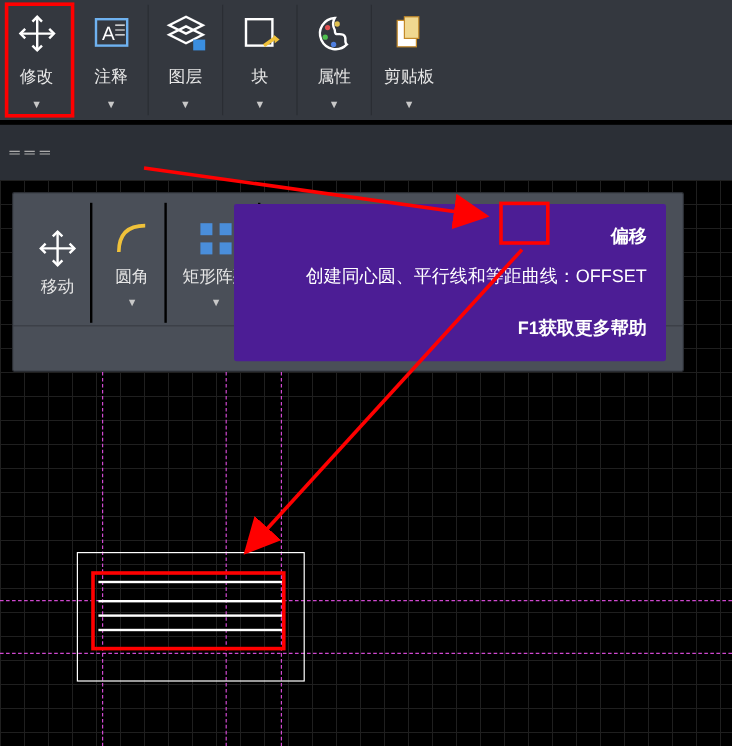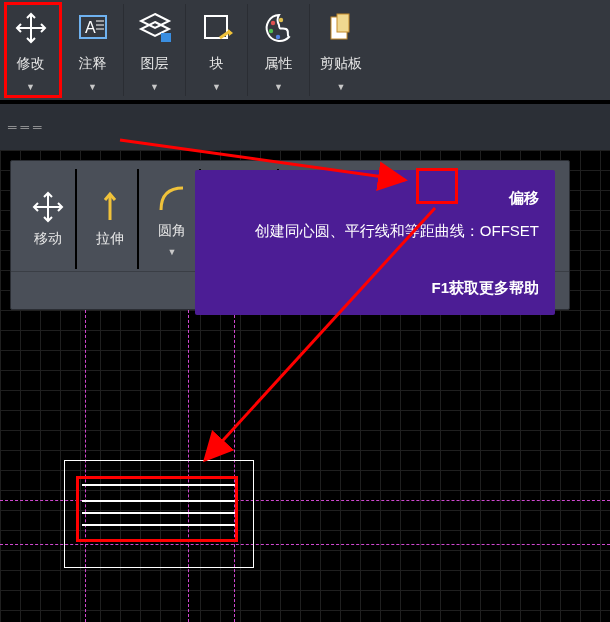--- a/index.html
+++ b/index.html
@@ -59,21 +59,21 @@
   .modpanel-title {
     height: 30px; border-top: 1px solid #3a3e45; display: flex; align-items: center; justify-content: center;
     color: #e6e6e6; font-size: 14px; gap: 6px;
   }
   .tooltip {
     position: absolute; top: 170px; left: 195px; width: 360px;
     background: #4c1d95; color: #fff; padding: 14px 16px; border-radius: 2px;
     font-size: 15px; line-height: 1.8; text-align: right;
   }
   .tooltip .title { font-weight: bold; margin-bottom: 6px; }
-  .tooltip .help { font-weight: bold; margin-top: 30px; }
+  .tooltip .help { font-weight: bold; margin-top: 16px; }
 
   .cad-white { position: absolute; border: 1px solid #fff; }
   .cad-mag-h { position: absolute; height: 0; border-top: 1px dashed #d048d0; }
   .cad-mag-v { position: absolute; width: 0; border-left: 1px dashed #d048d0; }
 
   .arrow-svg { position: absolute; top: 0; left: 0; pointer-events: none; }
 
   .status-strip {
     position: absolute; top: 104px; left: 0; width: 100%; height: 46px;
     background: #2b2f36; display: flex; align-items: center; gap: 10px;
@@ -210,27 +210,20 @@
           <g stroke="#fff" stroke-width="2" fill="none">
             <line x1="17" y1="3" x2="17" y2="31"></line>
             <line x1="3" y1="17" x2="31" y2="17"></line>
             <polyline points="13,7 17,3 21,7"></polyline>
             <polyline points="13,27 17,31 21,27"></polyline>
             <polyline points="7,13 3,17 7,21"></polyline>
             <polyline points="27,13 31,17 27,21"></polyline>
           </g>
         </svg>
       <span>移动</span>
-    </div>
-    <div class="mod-big">
-      <svg width="34" height="34" viewBox="0 0 34 34">
-          <line x1="17" y1="30" x2="17" y2="4" stroke="#f0c23a" stroke-width="3"></line>
-          <polyline points="12,10 17,4 22,10" fill="none" stroke="#f0c23a" stroke-width="3"></polyline>
-        </svg>
-      <span>拉伸</span>
     </div>
     <div class="mod-big">
       <svg width="34" height="34" viewBox="0 0 34 34">
           <path d="M6 28 Q6 6 28 6" fill="none" stroke="#f0c23a" stroke-width="3"></path>
         </svg>
       <span>圆角</span>
       <span class="drop-tri">▼</span>
     </div>
     <div class="mod-big" style="width:72px;">
       <svg width="34" height="34" viewBox="0 0 34 34">

